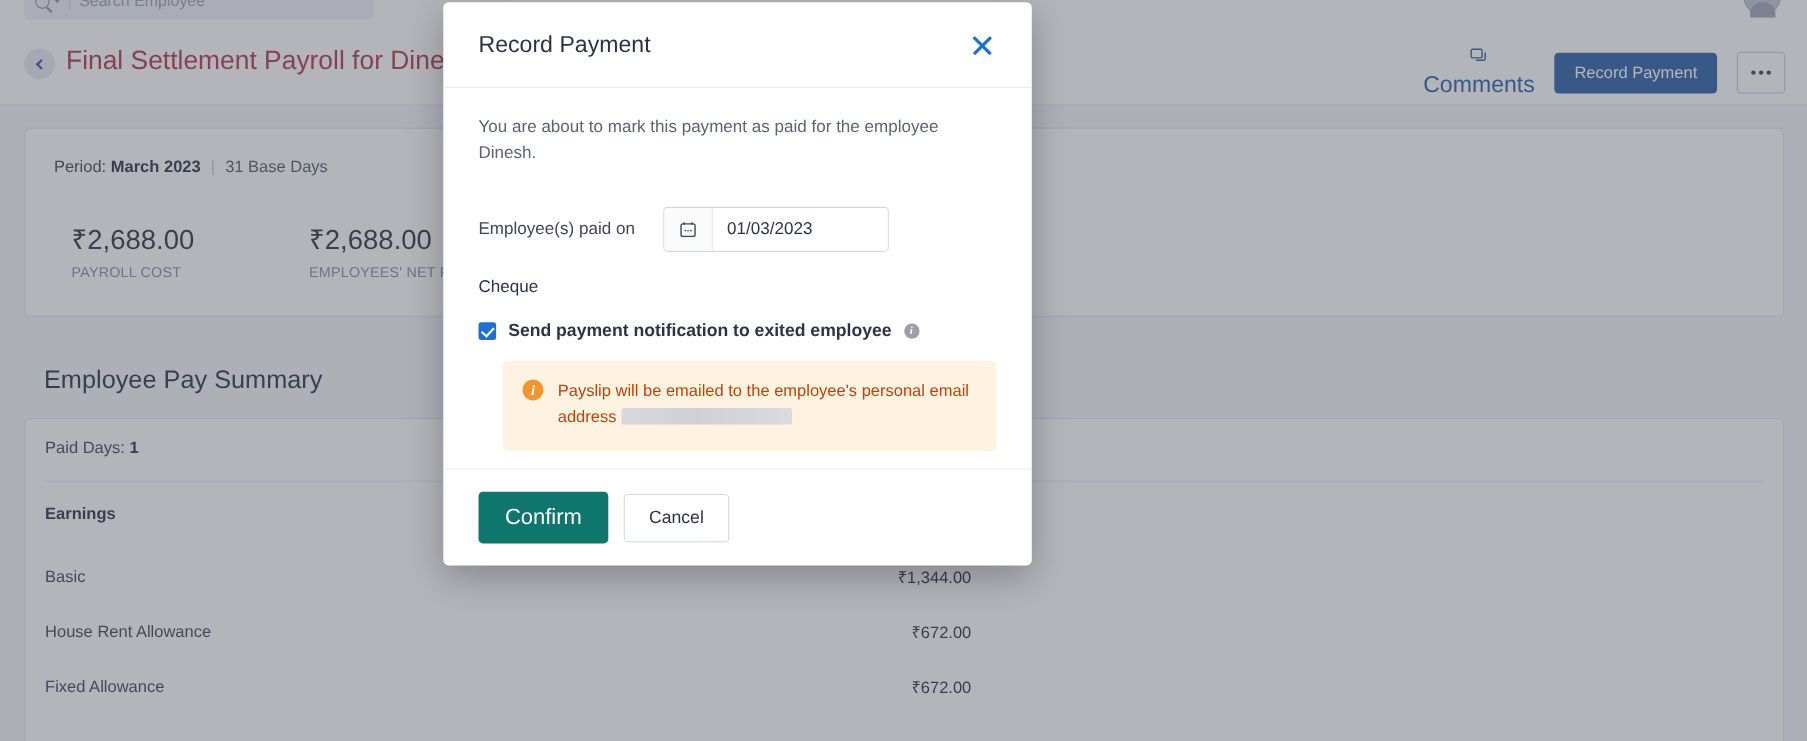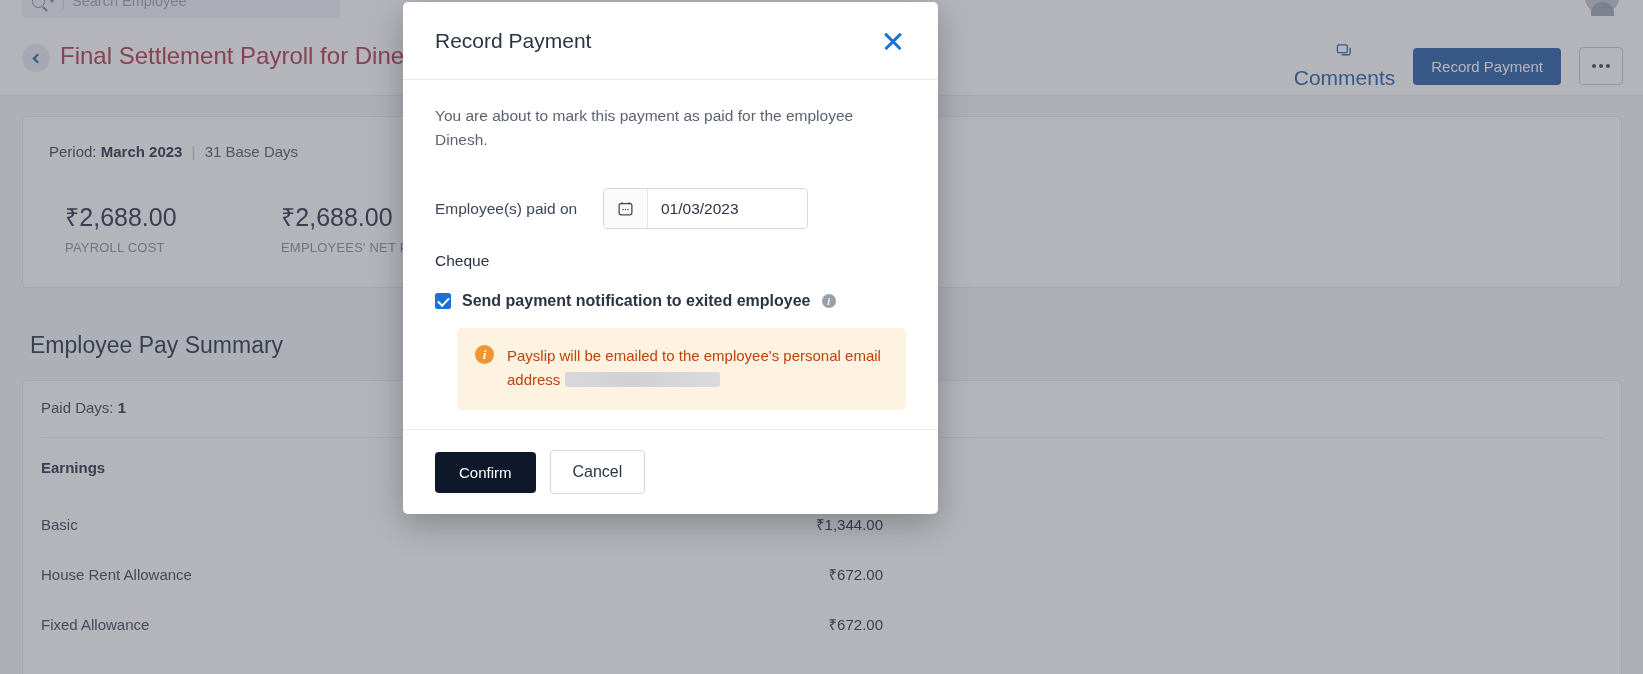--- a/index.html
+++ b/index.html
@@ -115,21 +115,21 @@
   .pipe { color: #c5c9d2; margin: 0 5px; }
   .base-days { color: #515b6b; }
   .metric { position: absolute; top: 82px; }
   .metric .amt { font-size: 25px; color: #2b3445; }
   .metric .lbl { font-size: 13px; color: #8a90a0; margin-top: 7px; letter-spacing: .2px; }
   .m1 { left: 42px; }
   .m2 { left: 258px; }
 
   
   .sec-title {
-    position: absolute; left: 30px; top: 332px;
+    position: absolute; left: 40px; top: 332px;
     font-size: 23px; color: #2b3445;
   }
   .pay-card {
     position: absolute; left: 22px; top: 380px; width: 1600px; height: 330px;
     background: #fff; border: 1px solid #e3e5ea; border-radius: 5px;
   }
   .paid-days {
     position: absolute; left: 18px; top: 18px;
     font-size: 15px; color: #3d4757;
   }
@@ -232,22 +232,22 @@
     display: inline-block; width: 155px; height: 15px; vertical-align: -2px;
     background: linear-gradient(90deg,#d6d8db,#cfd1d5 45%,#d9dbde);
     border-radius: 2px;
   }
 
   .modal-foot {
     border-top: 1px solid #e9ebef; padding: 20px 32px;
     display: flex; gap: 14px; align-items: center; flex: none;
   }
   .btn-primary {
-    background: #0f172a; color: #fff; border: none; border-radius: 4px;
-    font-size: 15px; padding: 12px 24px; cursor: pointer;
+    background: #0f766e; color: #fff; border: none; border-radius: 4px;
+    font-size: 20px; padding: 12px 24px; cursor: pointer;
     font-family: "Liberation Sans", sans-serif;
   }
   .btn-secondary {
     background: #fff; color: #2b3445; border: 1px solid #d3d7de; border-radius: 4px;
     font-size: 16px; padding: 12px 22px; cursor: pointer;
     font-family: "Liberation Sans", sans-serif;
   }
 </style>
 </head>
 <body>

